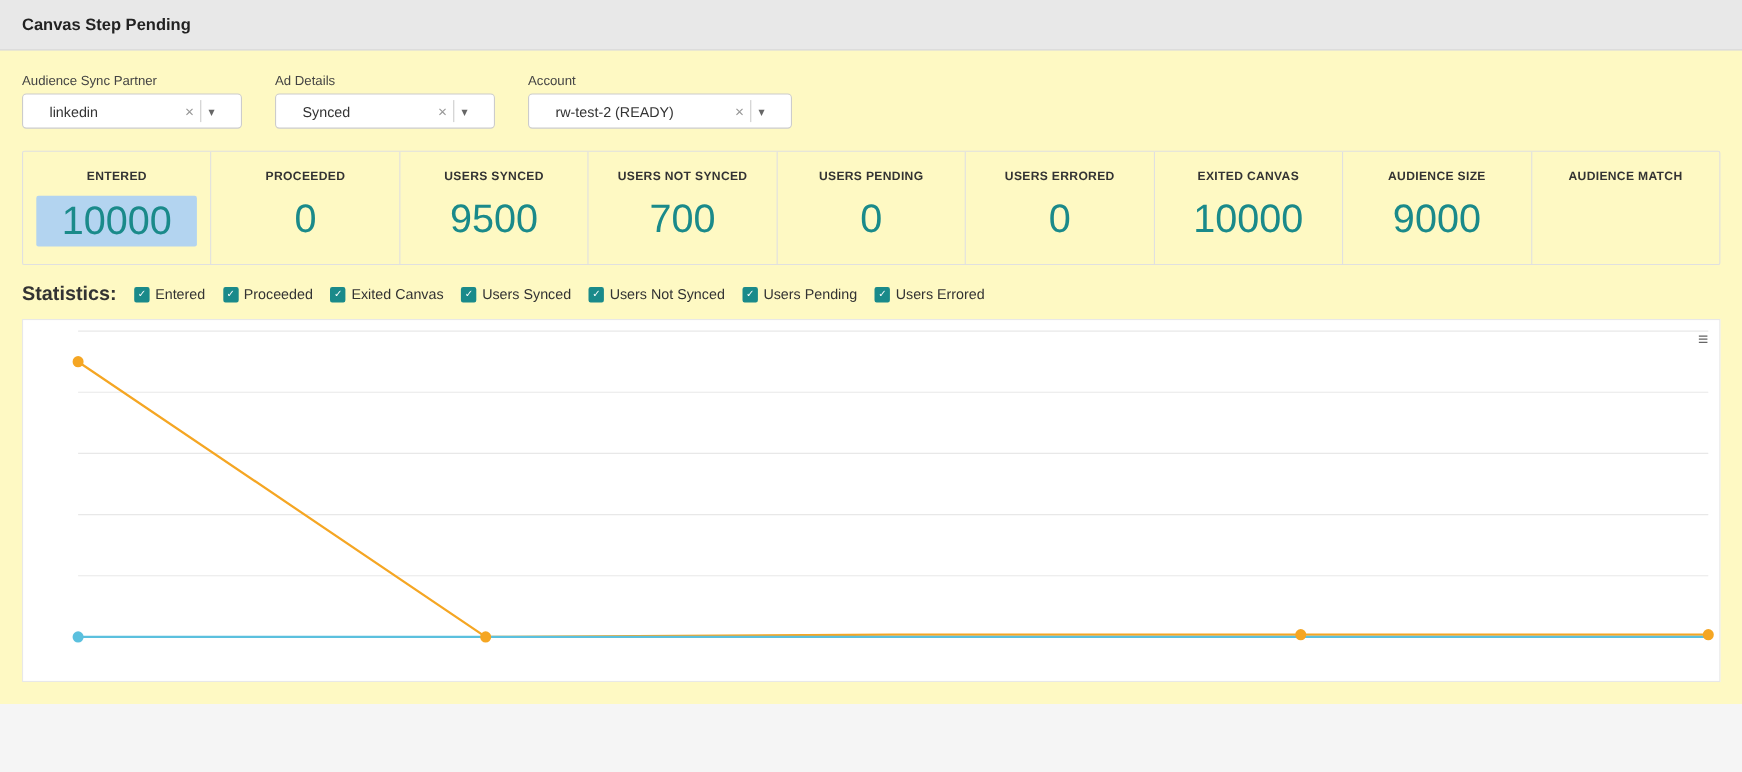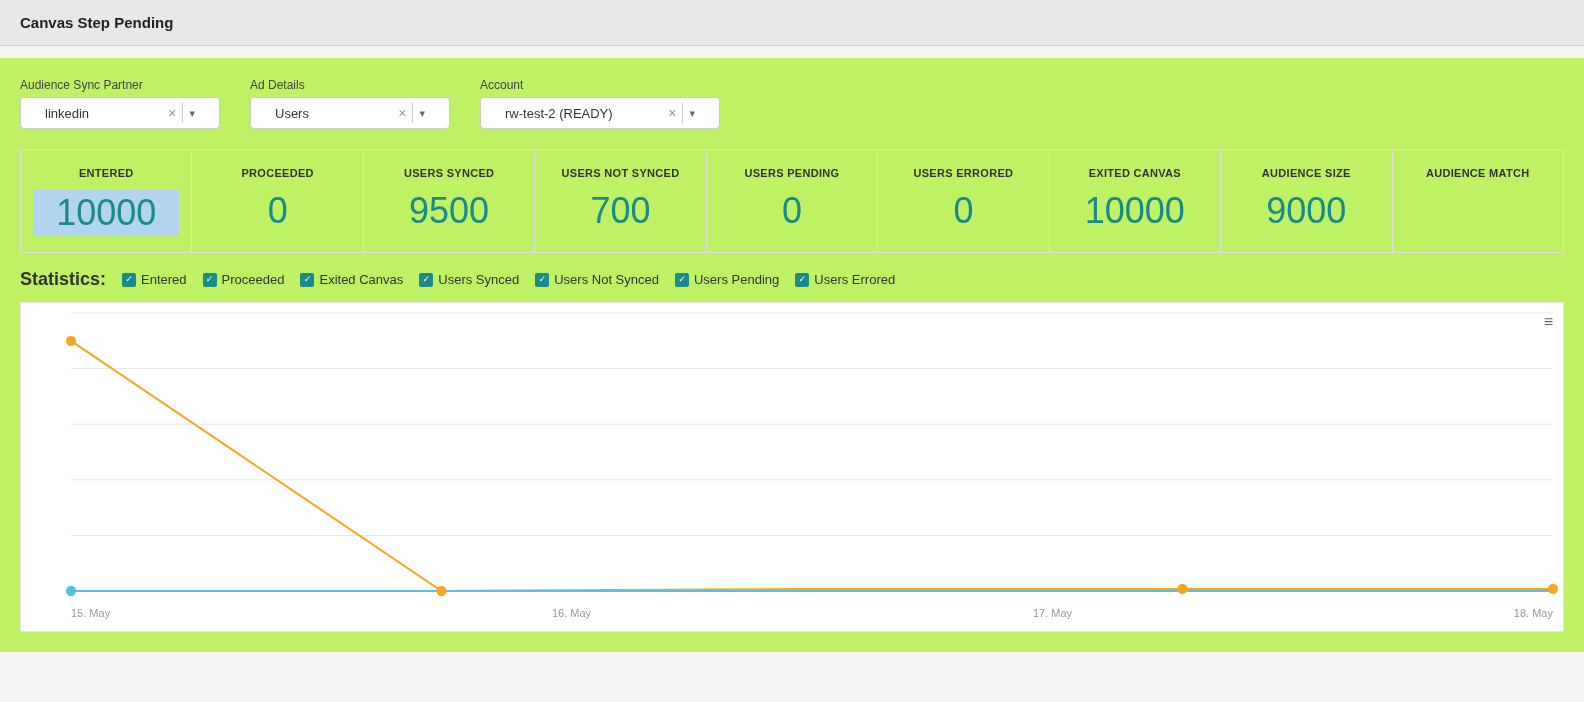--- a/index.html
+++ b/index.html
@@ -10,23 +10,22 @@
       padding: 14px 20px;
       border-bottom: 1px solid #d0d0d0;
     }
     .page-title {
       font-size: 15px;
       font-weight: 600;
       color: #222;
     }
 
     .main-content {
-      background: #bef264;
+      background: #fef9c3;
       padding: 20px;
-      margin-top: 12px;
     }
 
     .filters-row {
       display: flex;
       gap: 30px;
       margin-bottom: 20px;
     }
     .filter-group {
       display: flex;
       flex-direction: column;
@@ -207,21 +206,21 @@
         <span class="filter-select-value">linkedin</span>
         <span class="filter-select-clear">×</span>
         <div class="filter-select-divider"></div>
         <span class="filter-select-arrow">▾</span>
       </div>
     </div>
 
     <div class="filter-group">
       <span class="filter-label">Ad Details</span>
       <div class="filter-select">
-        <span class="filter-select-value">Users</span>
+        <span class="filter-select-value">Synced</span>
         <span class="filter-select-clear">×</span>
         <div class="filter-select-divider"></div>
         <span class="filter-select-arrow">▾</span>
       </div>
     </div>
 
     <div class="filter-group">
       <span class="filter-label">Account</span>
       <div class="filter-select" style="min-width:240px;">
         <span class="filter-select-value">rw-test-2 (READY)</span>
@@ -323,22 +322,16 @@
 
         <circle cx="0" cy="27" r="5" fill="#f5a623"></circle>
         <circle cx="370" cy="270" r="5" fill="#f5a623"></circle>
         <circle cx="1110" cy="268" r="5" fill="#f5a623"></circle>
         <circle cx="1480" cy="268" r="5" fill="#f5a623"></circle>
 
         <circle cx="0" cy="270" r="5" fill="#5bc0de"></circle>
       </svg>
 
       
-      <div class="x-axis-labels" id="x-labels">
-          <span class="x-label">15. May</span>
-          <span class="x-label">16. May</span>
-          <span class="x-label">17. May</span>
-          <span class="x-label">18. May</span>
-        </div>
     </div>
   </div>
 
 </div>
 
 </body></html>

